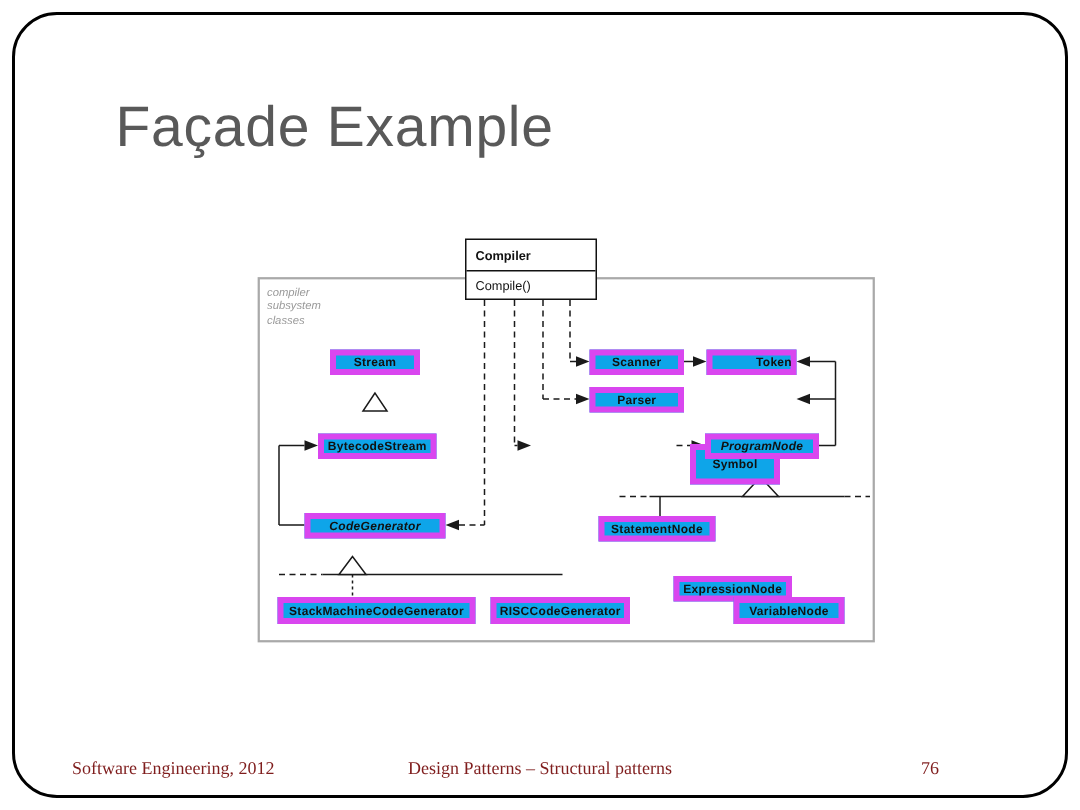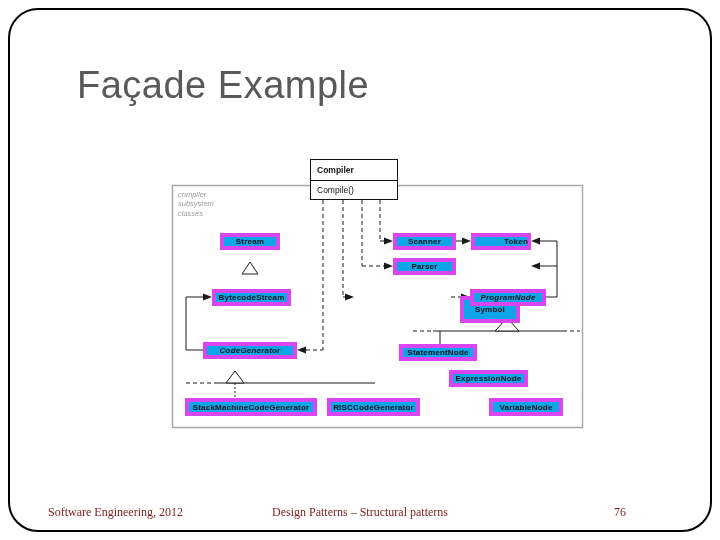--- a/index.html
+++ b/index.html
@@ -101,21 +101,21 @@
 
   <div class="ucls" style="left:220px;top:233px;width:60px;height:17px;">Stream</div>
   <div class="ucls" style="left:393px;top:233px;width:63px;height:17px;">Scanner</div>
   <div class="ucls" style="left:471px;top:233px;width:60px;height:17px;padding-left:30px;">Token</div>
   <div class="ucls" style="left:393px;top:258px;width:63px;height:17px;">Parser</div>
   <div class="ucls" style="left:460px;top:258px;width:60px;height:27px;margin-top:38px;">Symbol</div>
   <div class="ucls" style="left:212px;top:289px;width:79px;height:17px;">BytecodeStream</div>
   <div class="ucls it" style="left:470px;top:289px;width:76px;height:17px;">ProgramNode</div>
   <div class="ucls it" style="left:203px;top:342px;width:94px;height:17px;">CodeGenerator</div>
   <div class="ucls" style="left:399px;top:344px;width:78px;height:17px;">StatementNode</div>
-  <div class="ucls" style="left:449px;top:370px;width:79px;height:17px;">ExpressionNode</div>
+  <div class="ucls" style="left:449px;top:384px;width:79px;height:17px;">ExpressionNode</div>
   <div class="ucls" style="left:327px;top:398px;width:93px;height:18px;">RISCCodeGenerator</div>
   <div class="ucls" style="left:185px;top:398px;width:132px;height:18px;">StackMachineCodeGenerator</div>
   <div class="ucls" style="left:489px;top:398px;width:74px;height:18px;">VariableNode</div>
 
   <div class="footer">
     <span class="f-left">Software Engineering, 2012</span>
     <span class="f-center">Design Patterns – Structural patterns</span>
     <span class="f-right">76</span>
   </div>
 </div>

